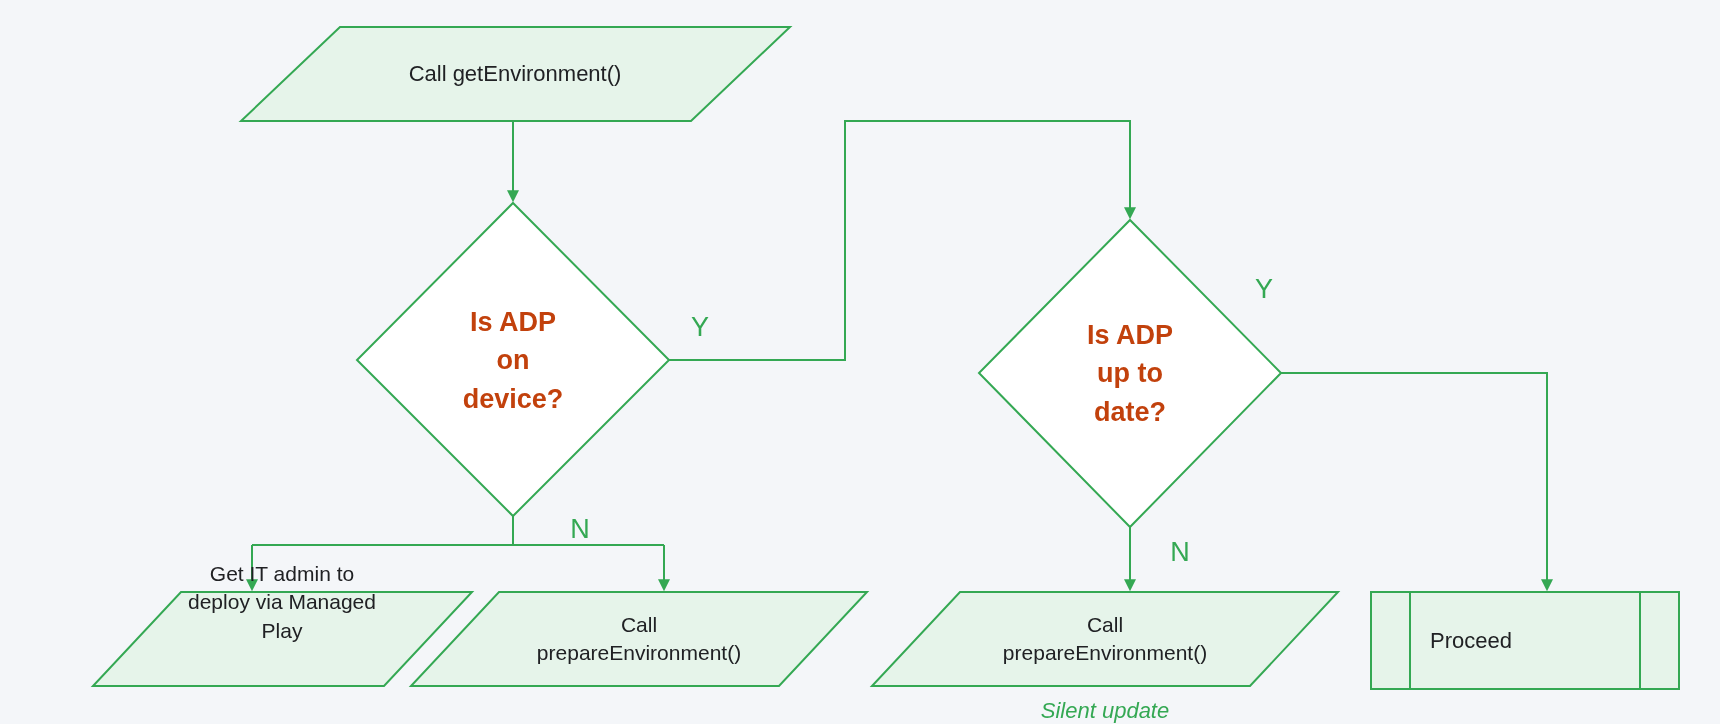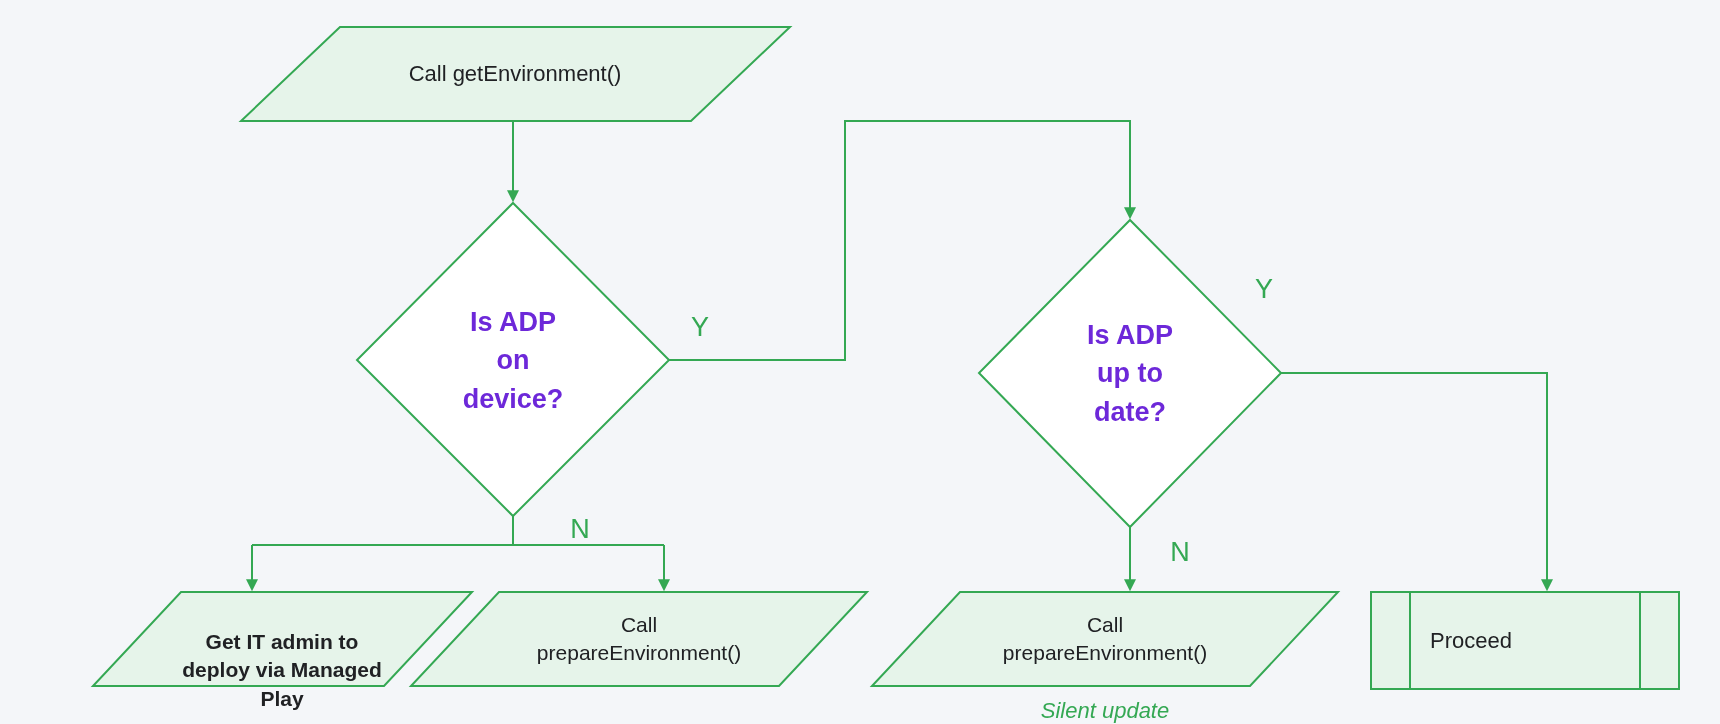--- a/index.html
+++ b/index.html
@@ -27,21 +27,21 @@
     text-align: center;
     color: #202124;
     line-height: 1.35;
     pointer-events: none;
   }
   .lbl-process { font-size: 22px; }
   .lbl-process-sm { font-size: 21px; }
   .lbl-decision {
     font-size: 27px;
     font-weight: 700;
-    color: #6d28d9;
+    color: #c2410c;
     line-height: 1.42;
   }
   .lbl-branch {
     font-size: 27px;
     color: #34a853;
     font-weight: 400;
   }
   .lbl-note {
     font-size: 22px;
     color: #34a853;
@@ -94,21 +94,21 @@
   <div class="node-label lbl-process" style="left:515px; top:74px;">Call getEnvironment()</div>
 
   <div class="node-label lbl-decision" style="left:513px; top:360px;">Is ADP
 on
 device?</div>
 
   <div class="node-label lbl-decision" style="left:1130px; top:373px;">Is ADP
 up to
 date?</div>
 
-  <div class="node-label lbl-process-sm" style="left:282px; top:671px;font-weight:bold;">Get IT admin to
+  <div class="node-label lbl-process-sm" style="left:282px; top:603px;">Get IT admin to
 deploy via Managed
 Play</div>
 
   <div class="node-label lbl-process-sm" style="left:639px; top:639px;">Call
 prepareEnvironment()</div>
 
   <div class="node-label lbl-process-sm" style="left:1105px; top:639px;">Call
 prepareEnvironment()</div>
 
   <div class="node-label lbl-process" style="left:1471px; top:641px;">Proceed</div>

